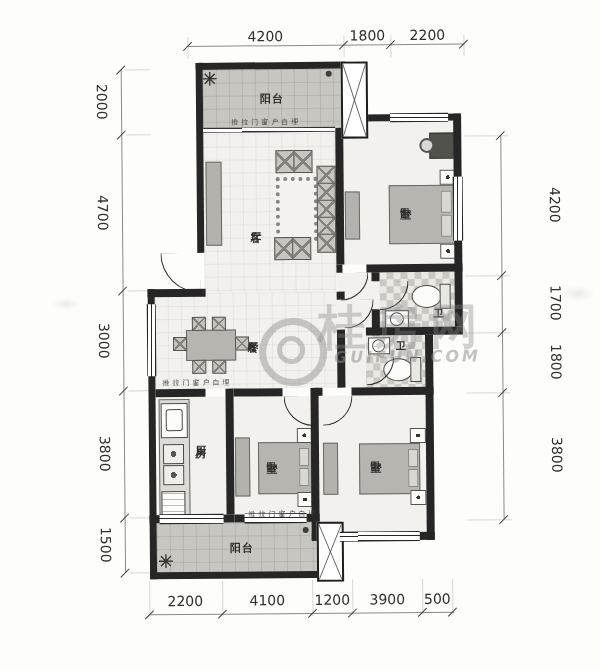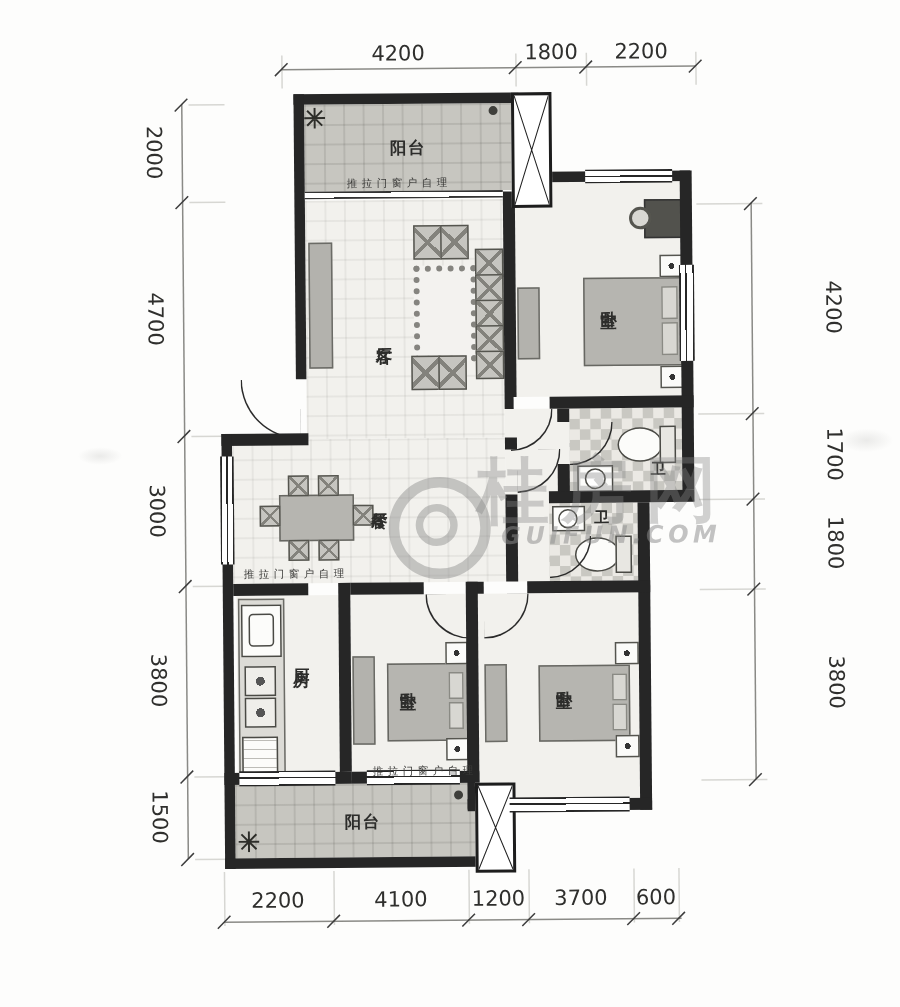--- a/index.html
+++ b/index.html
@@ -277,22 +277,22 @@
   <div class="dim dimv" style="left:84px;top:535px;">1500</div>
 
   <div class="dim dimv" style="left:536px;top:199px;">4200</div>
   <div class="dim dimv" style="left:536px;top:297px;">1700</div>
   <div class="dim dimv" style="left:536px;top:356px;">1800</div>
   <div class="dim dimv" style="left:536px;top:449px;">3800</div>
 
   <div class="dim dimc" style="left:183px;top:592px;">2200</div>
   <div class="dim dimc" style="left:265px;top:592px;">4100</div>
   <div class="dim dimc" style="left:330px;top:592px;">1200</div>
-  <div class="dim dimc" style="left:385px;top:592px;">3700</div>
-  <div class="dim dimc" style="left:435px;top:592px;">600</div>
+  <div class="dim dimc" style="left:385px;top:592px;">3900</div>
+  <div class="dim dimc" style="left:435px;top:592px;">500</div>
 
   <div class="wm" style="left:0;top:0;width:600px;height:671px;">
     <div class="wm-ring" style="left:259px;top:318px;width:54px;height:54px;"></div>
     <div class="wm-ring2" style="left:277px;top:336px;width:18px;height:18px;"></div>
     <div class="wm-brand" style="left:318px;top:296px;">桂房网</div>
     <div class="wm-site" style="left:334px;top:348px;">GUIFUN.COM</div>
   </div>
 
   <div class="smudge" style="left:560px;top:288px;width:36px;height:16px;"></div>
   <div class="smudge" style="left:52px;top:296px;width:30px;height:12px;"></div>

